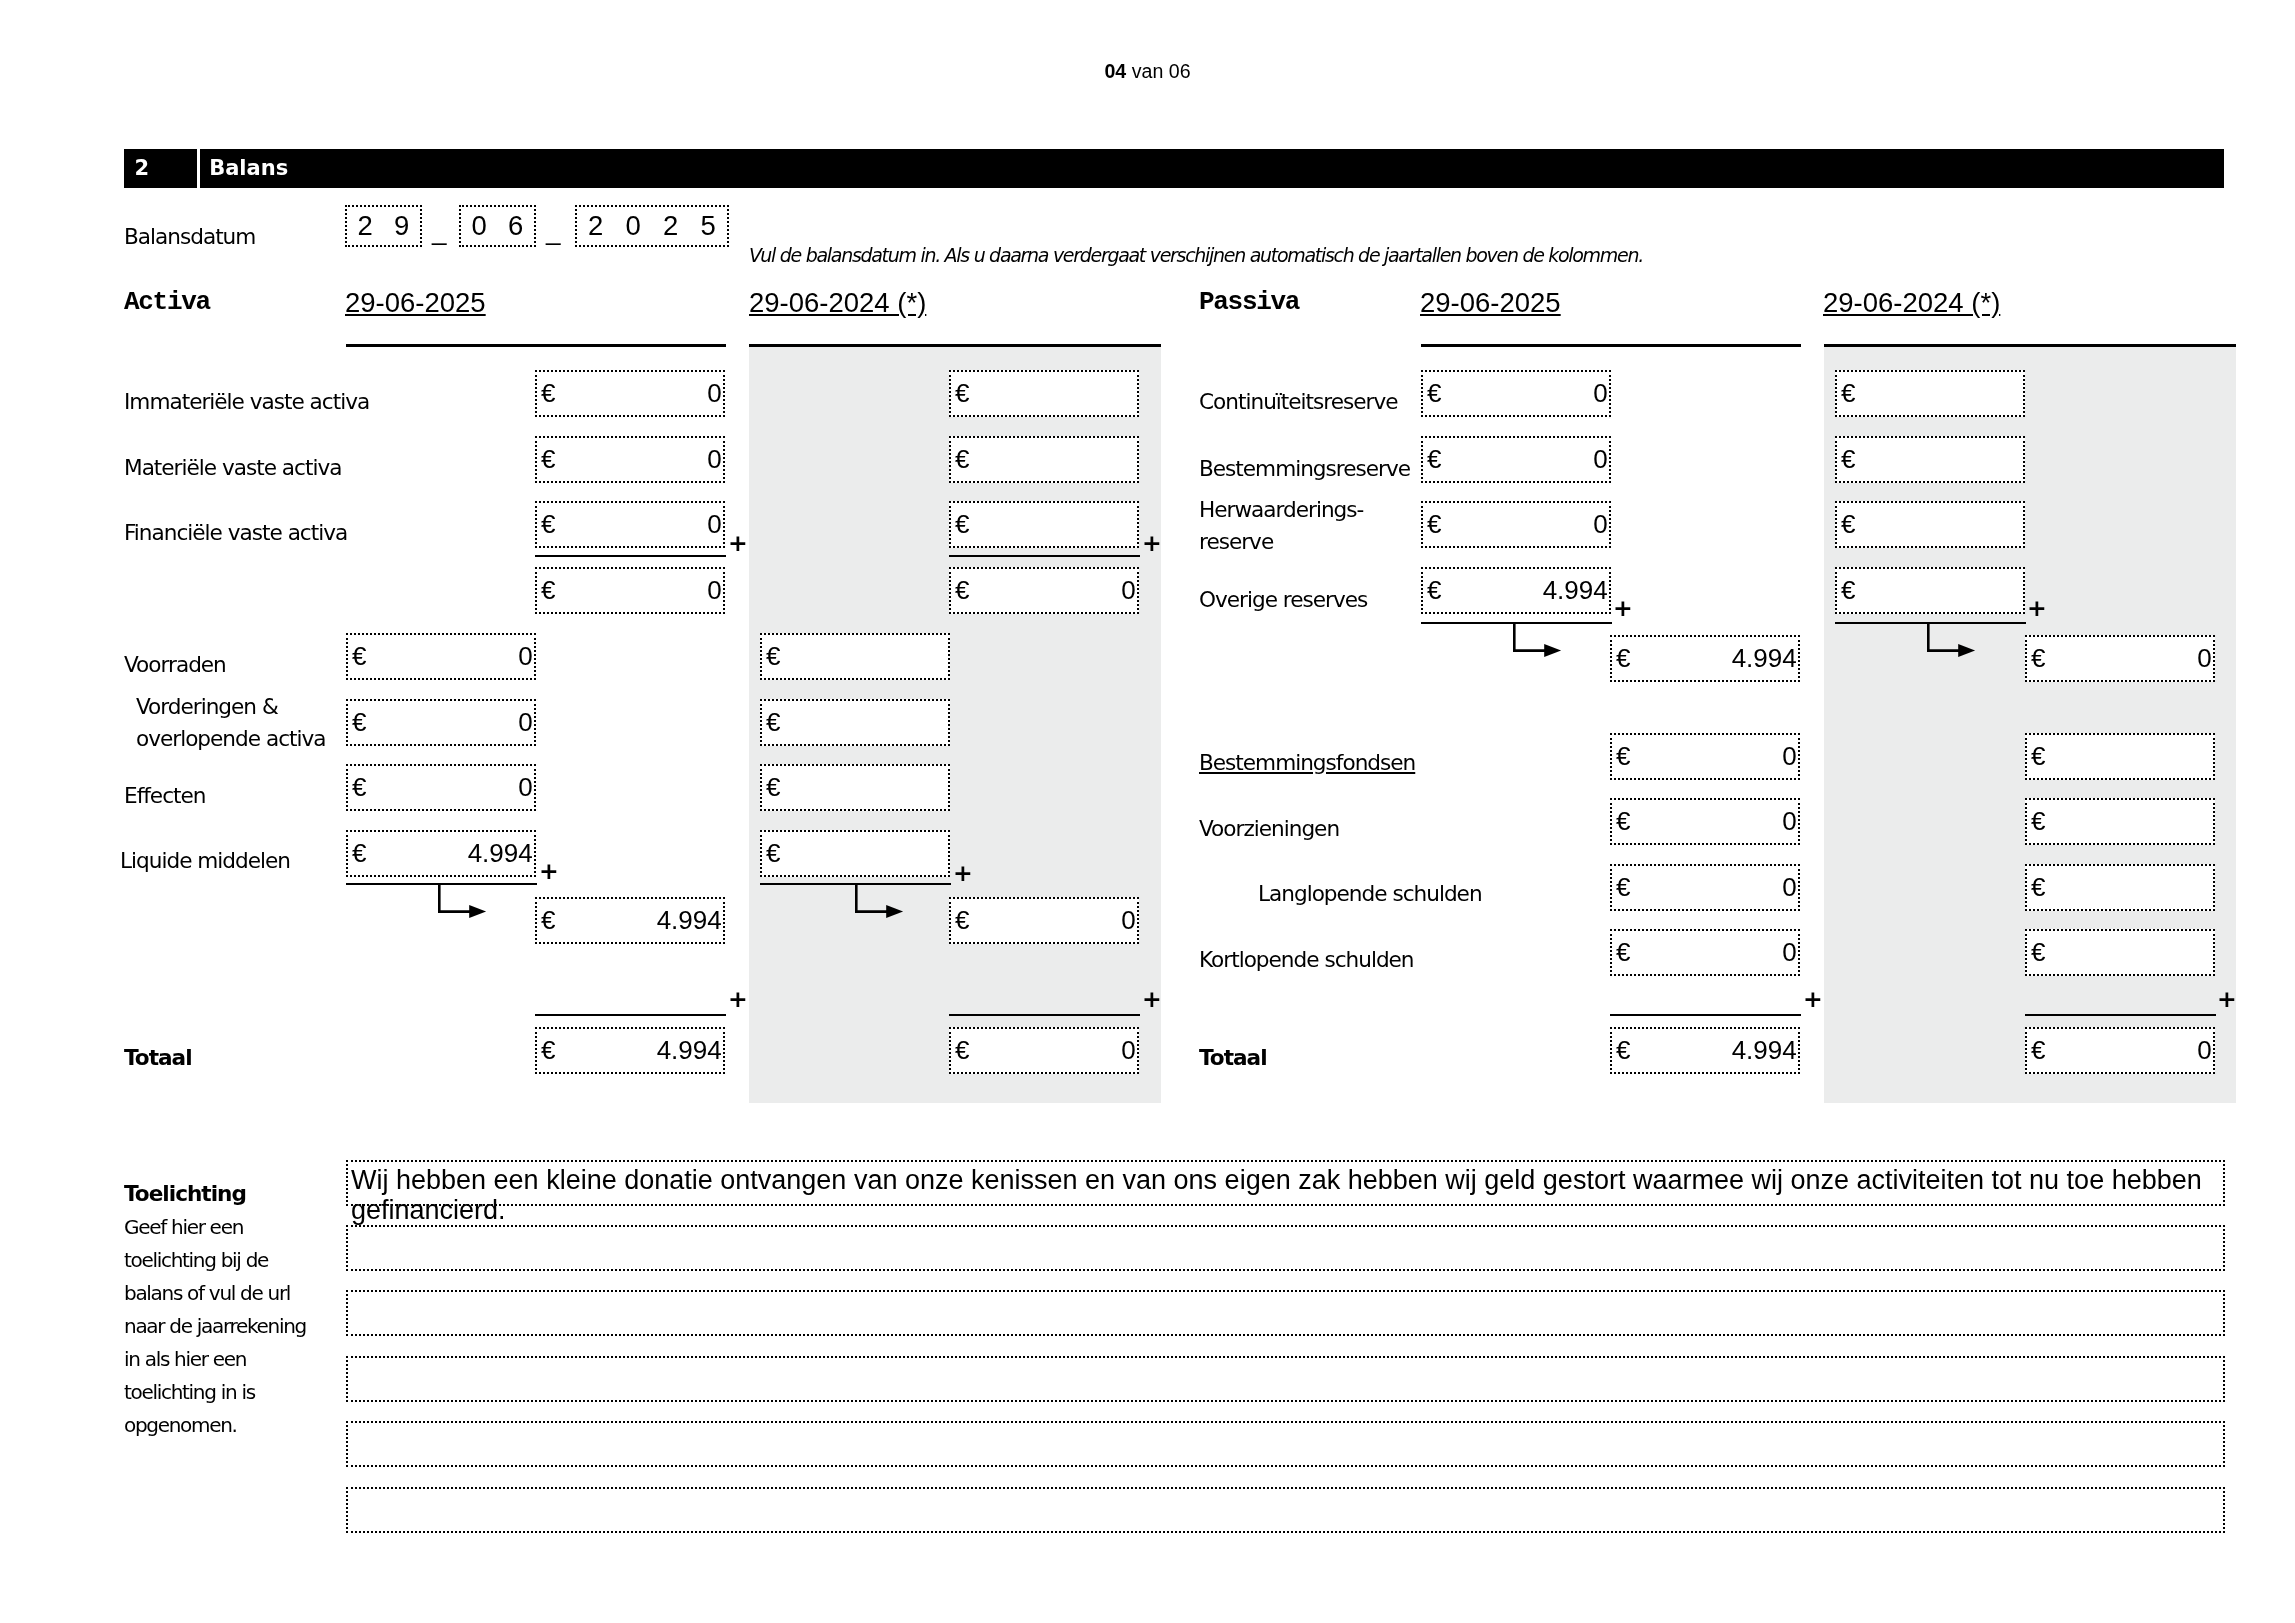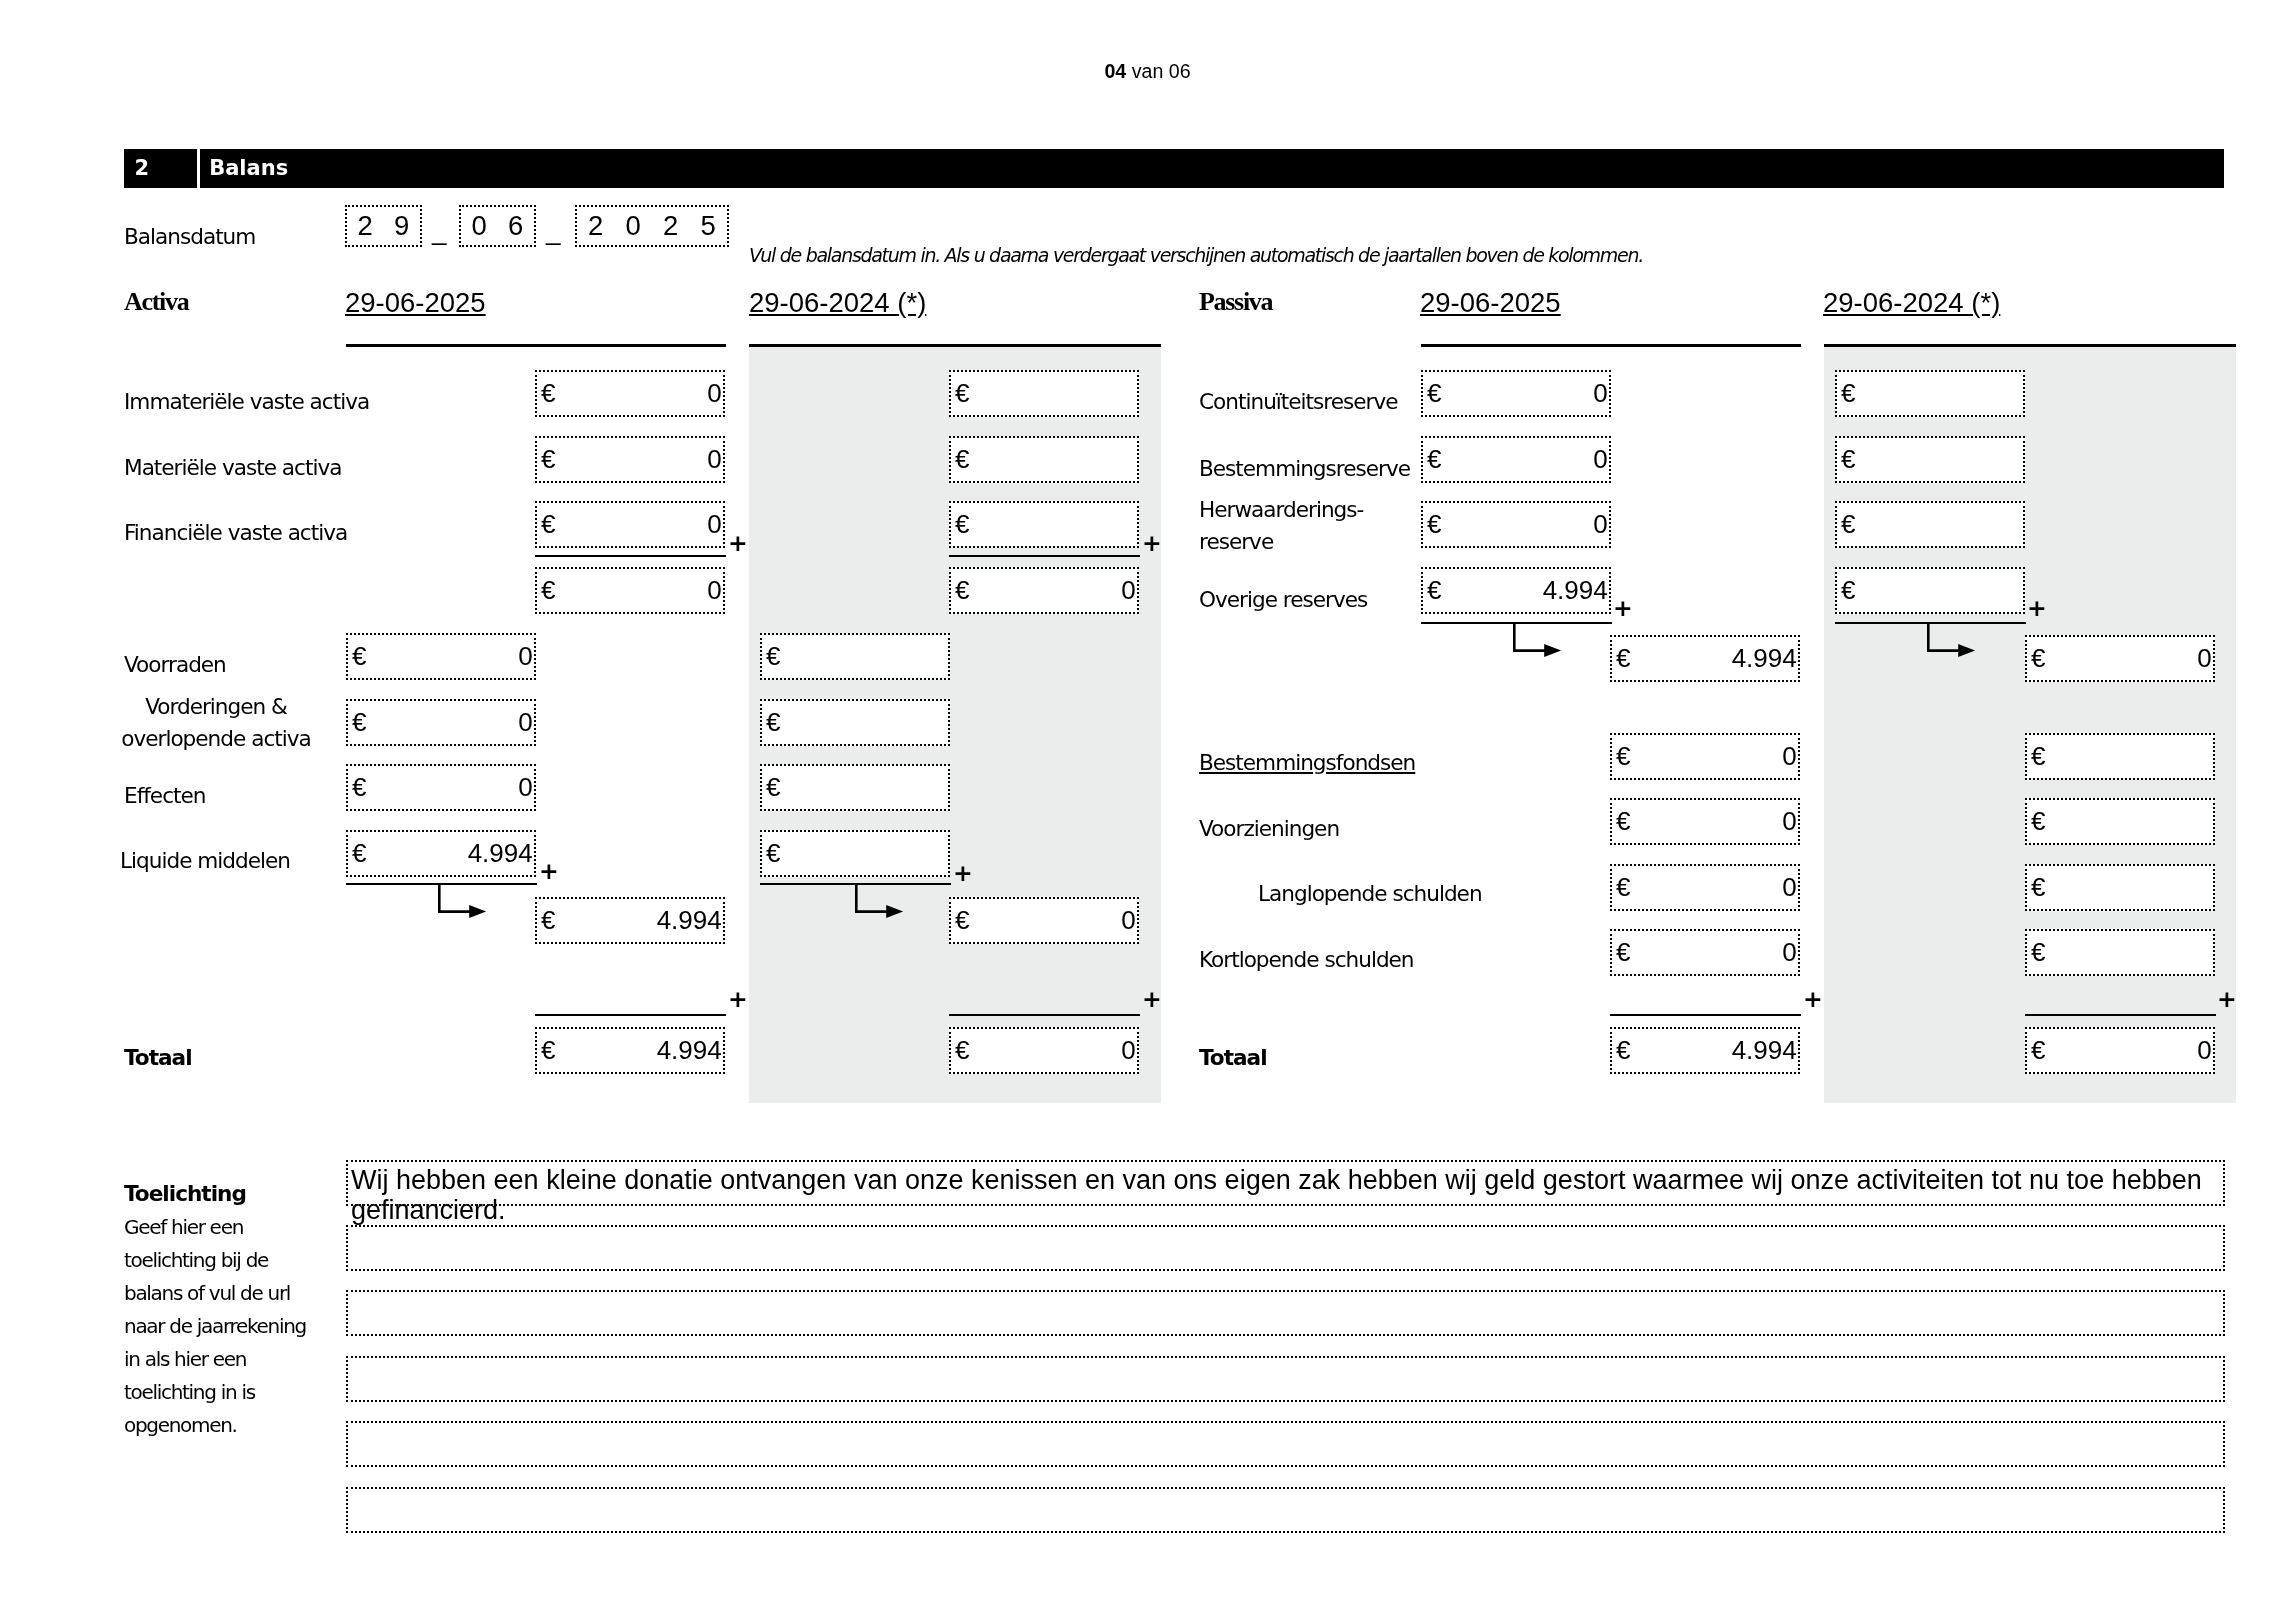--- a/index.html
+++ b/index.html
@@ -8,21 +8,21 @@
   .abs { position:absolute; }
   .page-num { left:0; width:2295px; top:60px; text-align:center; font-size:19.6px; }
   .page-num b { font-weight:bold; }
   .hdr-num { left:124px; top:149px; width:73px; height:39px; background:#000; color:#fff;
              font-family:"DejaVu Sans", sans-serif; font-weight:bold; font-size:21px;
              line-height:39px; padding-left:10.5px; box-sizing:border-box; }
   .hdr-title { left:200px; top:149px; width:2024px; height:39px; background:#000; color:#fff;
                font-family:"DejaVu Sans", sans-serif; font-weight:bold; font-size:21px;
                line-height:39px; padding-left:9.2px; box-sizing:border-box; }
   .lbl { font-family:"DejaVu Sans", sans-serif; font-size:21.6px; letter-spacing:-1px; line-height:32px; }
-  .lbl-bold { font-family:Liberation Serif, serif; font-size:26px; font-weight:bold; letter-spacing:-1.3px;text-align:right; }
+  .lbl-bold { font-family:Liberation Mono, monospace; font-size:26px; font-weight:bold; letter-spacing:-1.3px;text-align:right; }
   .coldate { font-size:27.5px;text-decoration:underline; }
   .hint { font-family:"DejaVu Sans", sans-serif; font-style:italic; font-size:19px; letter-spacing:-1.3px;margin-top:20px; }
   .datebox { border:2px dotted #000; height:42px; box-sizing:border-box; display:flex; }
   .datebox span { flex:1; text-align:center; font-size:27.5px; line-height:38px; position:relative; }
   .dash { font-size:26px; }
   .rule { height:2.6px; background:#000; }
   .thin { height:2px; background:#000; }
   .grey { background:#ebecec; }
   .box { border:2px dotted #000; background:#fff; width:190px; height:47px; box-sizing:border-box;
          display:flex; justify-content:space-between; align-items:center; padding:0 1.3px 0 3.9px;
@@ -115,21 +115,21 @@
     <span></span>
   </div>
 <div class="abs plus" style="left:1142px; top:529px;">+</div>
 <div class="abs thin" style="left:949px; top:555px; width:191px;"></div>
 <div class="abs box" style="left:949px; top:567px;">
     <span class="cur">€</span>
     <span>0</span>
   </div>
 
 <div class="abs lbl" style="left:124px; top:649px;">Voorraden</div>
-<div class="abs lbl" style="left:118px; top:691px; width:196px;text-align:center;">Vorderingen &amp; overlopende activa</div>
+<div class="abs lbl" style="left:136px; top:691px; width:196px;">Vorderingen &amp; overlopende activa</div>
 <div class="abs lbl" style="left:124px; top:780px;">Effecten</div>
 <div class="abs lbl" style="left:120px; top:845px;text-align:center;">Liquide middelen</div>
 
 <div class="abs box" style="left:346px; top:633px;">
     <span class="cur">€</span>
     <span>0</span>
   </div>
 <div class="abs box" style="left:346px; top:699px;">
     <span class="cur">€</span>
     <span>0</span>

